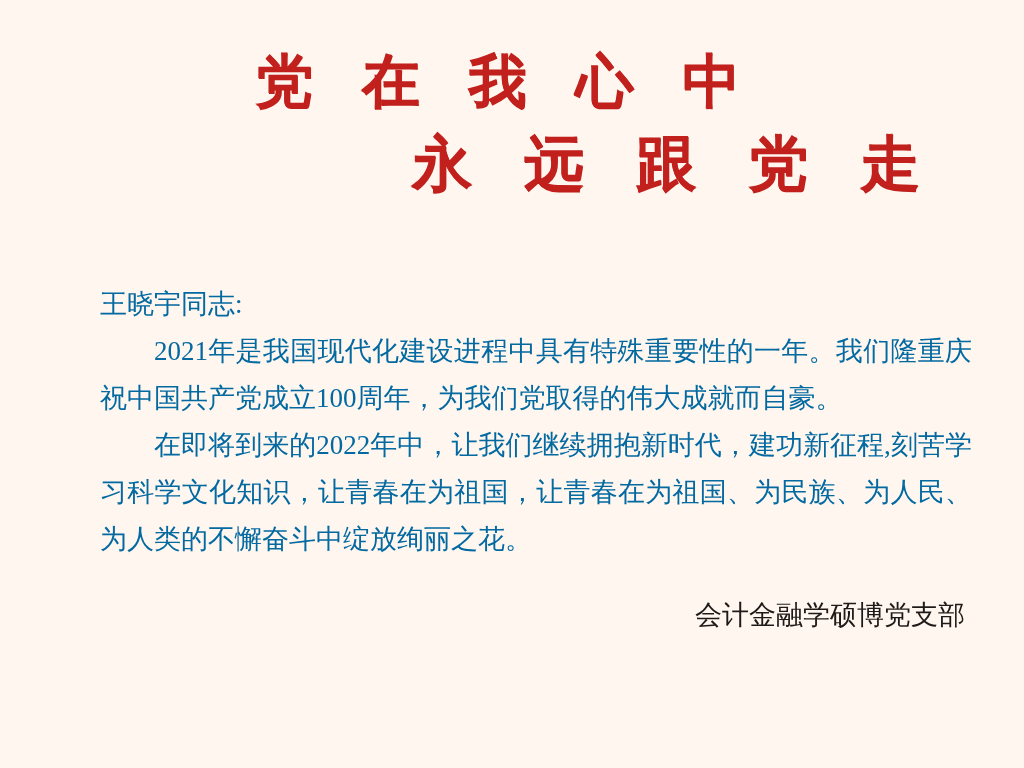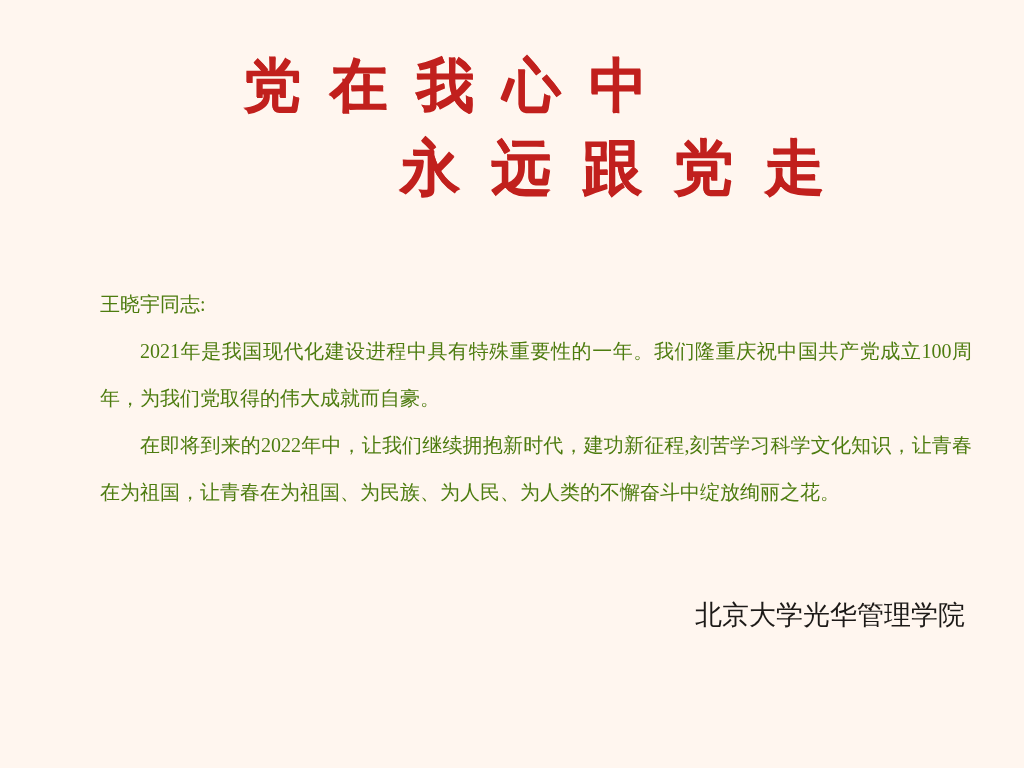--- a/index.html
+++ b/index.html
@@ -12,23 +12,24 @@
     position: relative;
     width: 1024px;
     height: 768px;
     margin: 0 auto;
     background: #fff6ef;
     overflow: hidden;
   }
   
   .title-block {
     position: absolute;
-    left: 0;
+    left: 12px;
     top: 50px;
     width: 928px;
+    font-family: Liberation Mono, monospace;
   }
   .title-line {
     color: #c1201d;
     font-weight: 700;
     white-space: nowrap;
     line-height: 1.25;
     text-shadow: 0.5px 0.5px 0 #c1201d;
   }
   .title-line1 {
     margin-left: 243px;
@@ -40,23 +41,23 @@
     font-size: 60px;
     letter-spacing: 8px;
     margin-top: 8px;
   }
   
   .letter-body {
     position: absolute;
     left: 100px;
     top: 281px;
     width: 872px;
-    font-size: 20px;
+    font-size: 27px;
     line-height: 47px;
-    color: #4d7c0f;
+    color: #0369a1;
     text-align: justify;
   }
   .letter-body p {
     margin: 0;
   }
   .letter-body p.para {
     text-indent: 2em;
   }
   
   .signature-block {
@@ -79,16 +80,16 @@
     <div class="title-line title-line2">永 远 跟 党 走</div>
   </div>
 
   <div class="letter-body">
     <p class="salutation">王晓宇同志:</p>
     <p class="para">2021年是我国现代化建设进程中具有特殊重要性的一年。我们隆重庆祝中国共产党成立100周年，为我们党取得的伟大成就而自豪。</p>
     <p class="para">在即将到来的2022年中，让我们继续拥抱新时代，建功新征程,刻苦学习科学文化知识，让青春在为祖国，让青春在为祖国、为民族、为人民、为人类的不懈奋斗中绽放绚丽之花。</p>
   </div>
 
   <div class="signature-block">
-    <div>北京大学光华管理学院</div>
+    <div>会计金融学硕博党支部</div>
   </div>
 
 </div>
 
 </body></html>

